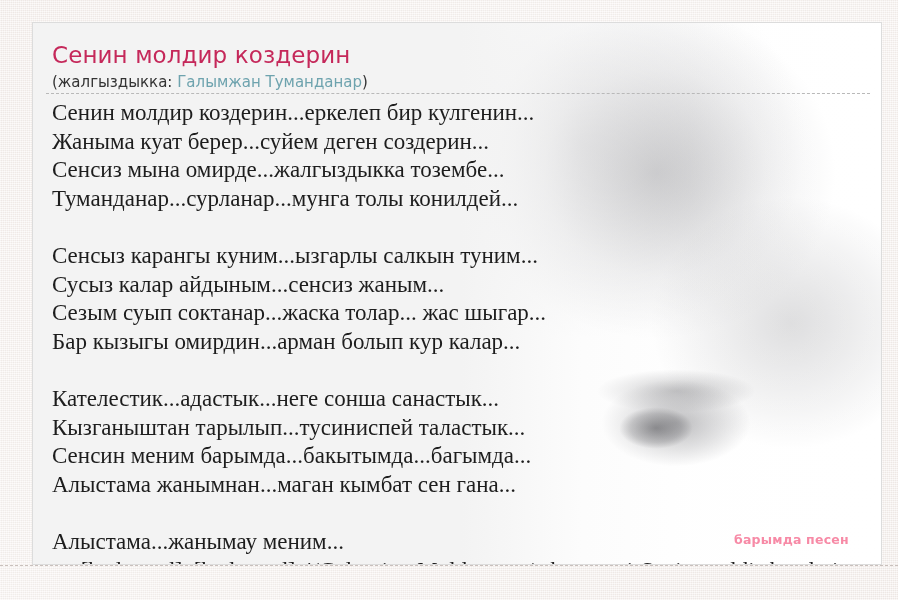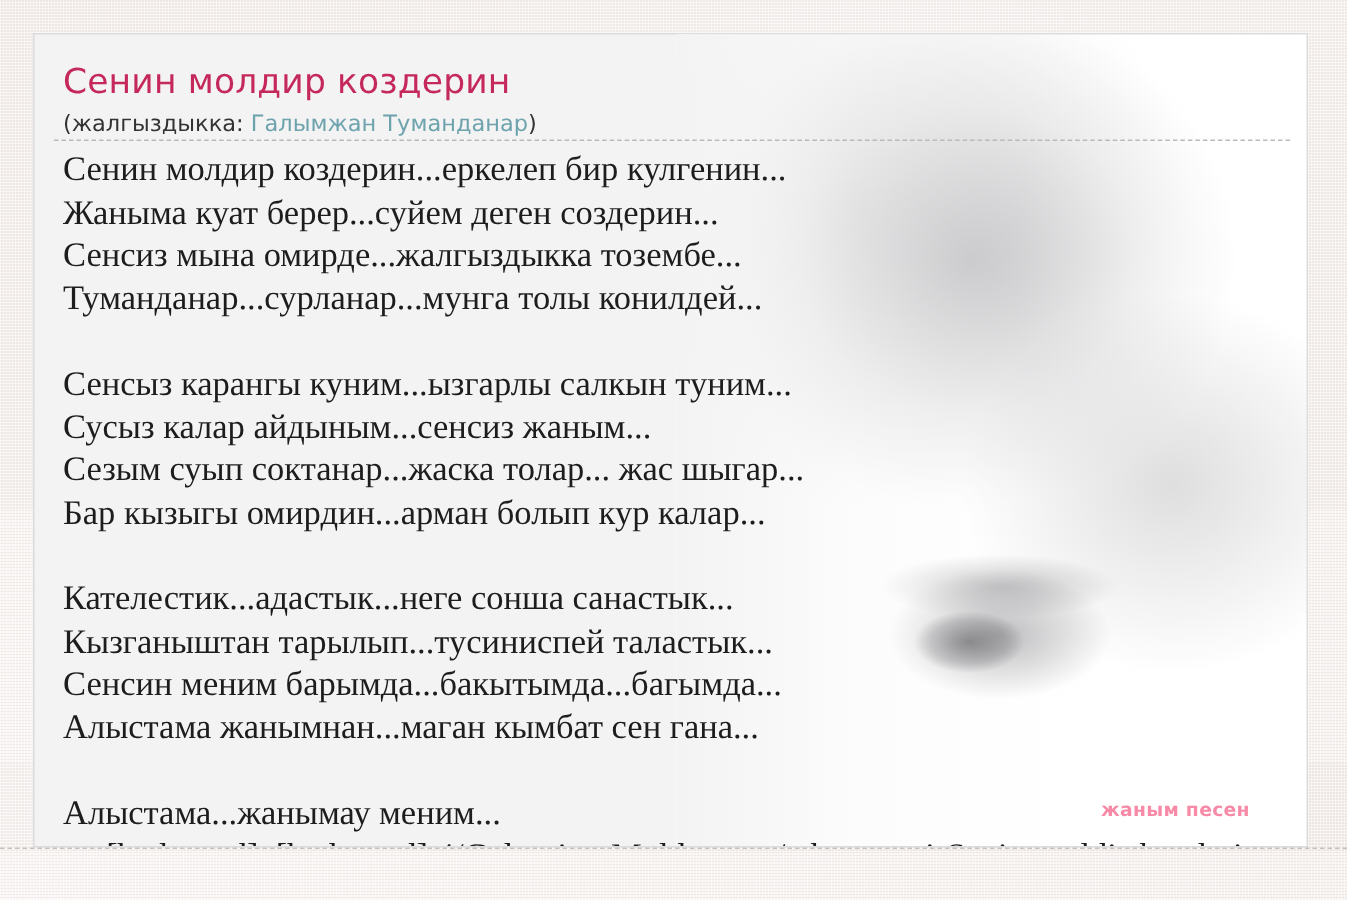--- a/index.html
+++ b/index.html
@@ -21,21 +21,21 @@
     inset: 0;
     background:
       repeating-linear-gradient(0deg, rgba(255,255,255,0.5) 0px, rgba(255,255,255,0.5) 1px, rgba(0,0,0,0.012) 1px, rgba(0,0,0,0.012) 2px),
       repeating-linear-gradient(90deg, rgba(255,255,255,0.45) 0px, rgba(255,255,255,0.45) 1px, rgba(0,0,0,0.012) 1px, rgba(0,0,0,0.012) 2px),
       linear-gradient(135deg, #f3ece9 0%, #f6f1ee 40%, #f2ebe8 100%);
   }
 
   
   #content-card {
     position: absolute;
-    left: 22px;
+    left: 32px;
     top: 22px;
     width: 850px;
     height: 543px;
     background: #f3f3f3;
     border: 1px solid #dcdcdc;
     box-sizing: border-box;
     overflow: hidden;
   }
 
   
@@ -189,16 +189,16 @@
     <div id="artist-line"><span>(жалгыздыкка: </span><a class="lnk" href="#">Галымжан Туманданар</a><span>)</span></div>
 
     <div id="header-rule"></div>
 
     <div id="lyrics"><div class="line">Сенин молдир коздерин...еркелеп бир кулгенин...</div><div class="line">Жаныма куат берер...суйем деген создерин...</div><div class="line">Сенсиз мына омирде...жалгыздыкка тозембе...</div><div class="line">Туманданар...сурланар...мунга толы конилдей...</div><div class="line blank"></div><div class="line">Сенсыз карангы куним...ызгарлы салкын туним...</div><div class="line">Сусыз калар айдыным...сенсиз жаным...</div><div class="line">Сезым суып соктанар...жаска толар... жас шыгар...</div><div class="line">Бар кызыгы омирдин...арман болып кур калар...</div><div class="line blank"></div><div class="line">Кателестик...адастык...неге сонша санастык...</div><div class="line">Кызганыштан тарылып...тусиниспей таластык...</div><div class="line">Сенсин меним барымда...бакытымда...багымда...</div><div class="line">Алыстама жанымнан...маган кымбат сен гана...</div><div class="line blank"></div><div class="line">Алыстама...жанымау меним...</div><div class="line">→ [bad word]  [bad word] 4/Galymjan-Moldanazar/tekst-pesni-Senin-moldir-kozderin</div></div>
 
   </div>
 </div>
 
 <div id="logo">
-  <div class="tagline">жаным песен</div>
+  <div class="tagline">барымда песен</div>
 </div>
 
 <div id="footer-rule"></div>
 
 </body></html>

